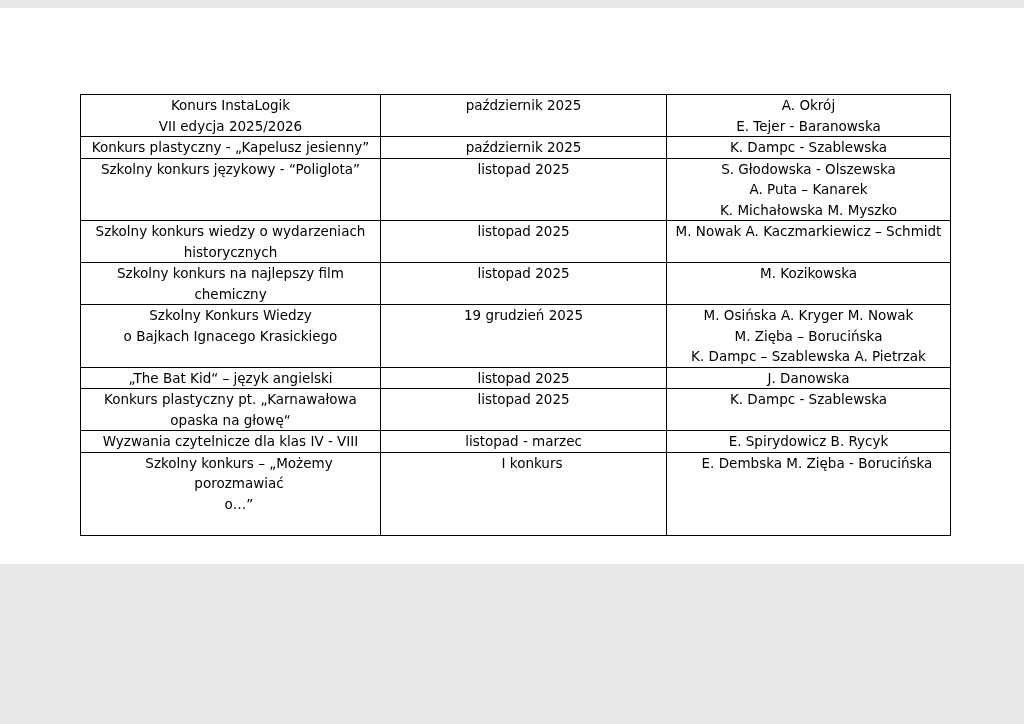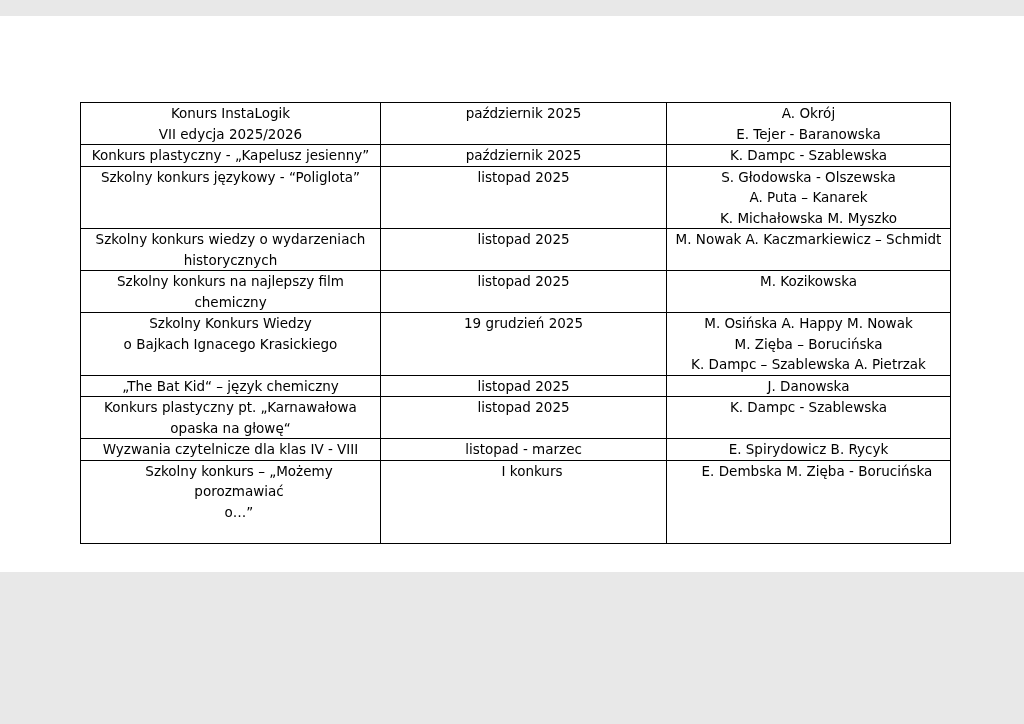--- a/index.html
+++ b/index.html
@@ -1,21 +1,21 @@
 <!DOCTYPE html>
 <html><head>
 <meta charset="utf-8">
 <style>
   html, body { margin: 0; padding: 0; background: #e8e8e8; }
   .page {
     position: relative;
     width: 1024px;
     height: 556px;
     background: #ffffff;
-    margin: 16px auto;
+    margin: 8px auto;
     overflow: hidden;
     color: #000000;
   }
   .schedule-table {
     position: absolute;
     left: 80px;
     top: 86px;
     width: 870px;
     border-collapse: collapse;
     table-layout: fixed;
@@ -87,26 +87,26 @@
       <tr>
         <td>Szkolny konkurs na najlepszy film
 chemiczny</td>
         <td>listopad 2025</td>
         <td>M. Kozikowska</td>
       </tr>
       <tr>
         <td>Szkolny Konkurs Wiedzy
 o Bajkach Ignacego Krasickiego</td>
         <td>19 grudzień 2025</td>
-        <td>M. Osińska A. Happy M. Nowak
+        <td>M. Osińska A. Kryger M. Nowak
 M. Zięba – Borucińska
 K. Dampc – Szablewska A. Pietrzak</td>
       </tr>
       <tr>
-        <td>„The Bat Kid“ – język chemiczny</td>
+        <td>„The Bat Kid“ – język angielski</td>
         <td>listopad 2025</td>
         <td>J. Danowska</td>
       </tr>
       <tr>
         <td>Konkurs plastyczny pt. „Karnawałowa
 opaska na głowę“</td>
         <td>listopad 2025</td>
         <td>K. Dampc - Szablewska</td>
       </tr>
       <tr>

